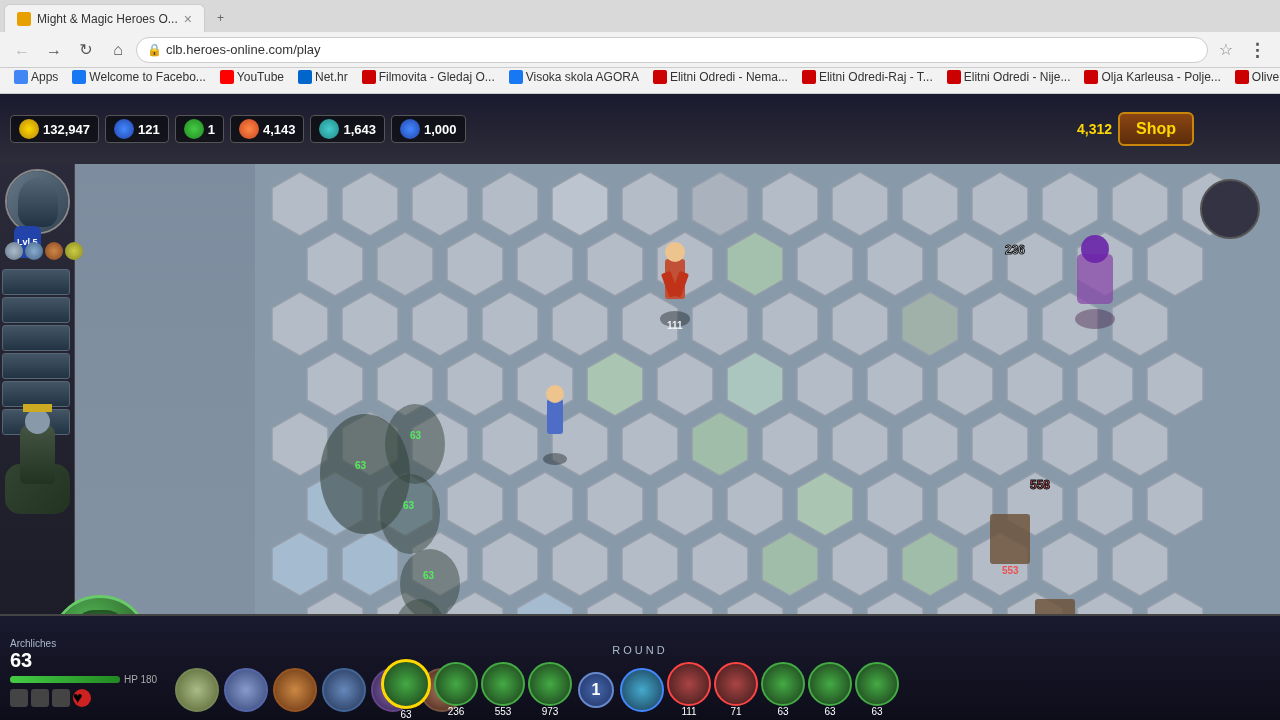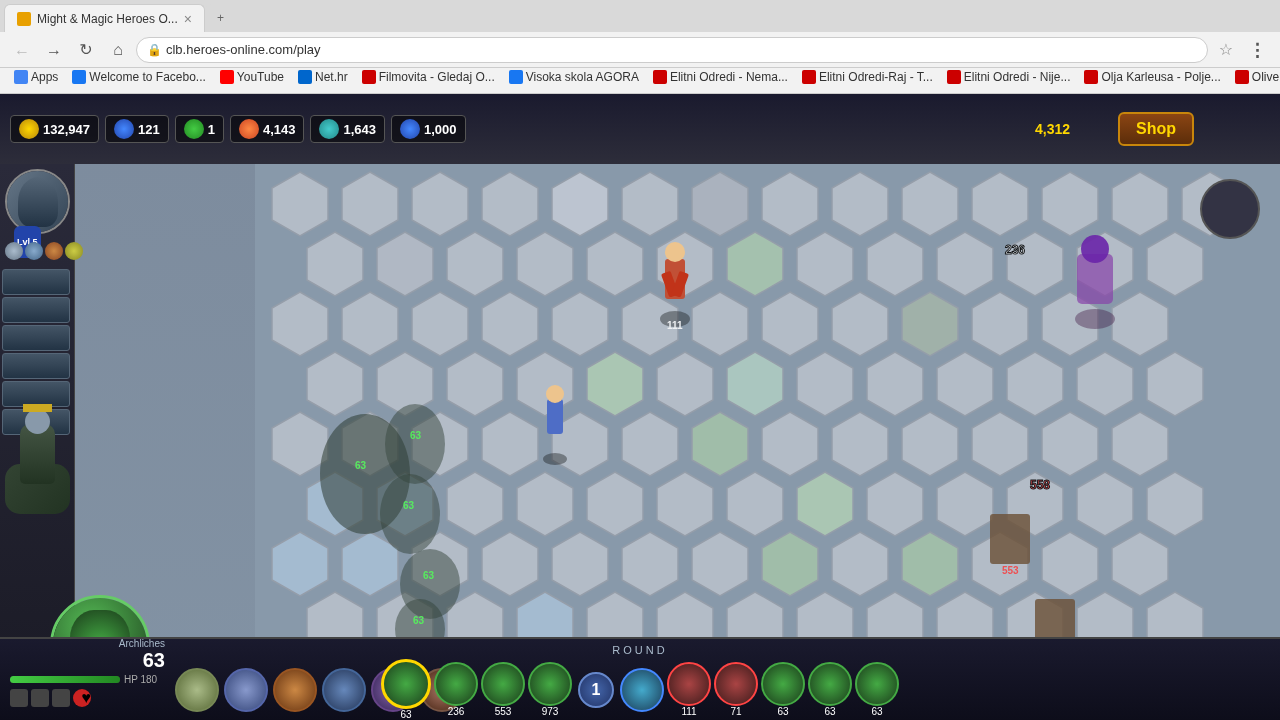--- a/index.html
+++ b/index.html
@@ -45,29 +45,29 @@
     
     .game-topbar { position: absolute; top: 0; left: 0; right: 0; height: 70px; background: linear-gradient(180deg, #1a1a2e 0%, #2d2d3a 100%); display: flex; align-items: center; padding: 0 10px; gap: 6px; z-index: 10; }
     .resource-group { display: flex; align-items: center; gap: 4px; background: rgba(0,0,0,0.5); border: 1px solid #555; border-radius: 4px; padding: 3px 8px; }
     .resource-icon { width: 20px; height: 20px; border-radius: 50%; flex-shrink: 0; }
     .resource-gold { background: radial-gradient(circle, #ffd700, #b8860b); }
     .resource-blue { background: radial-gradient(circle, #4488ff, #2244aa); }
     .resource-green { background: radial-gradient(circle, #44cc44, #228822); }
     .resource-orange { background: radial-gradient(circle, #ff8844, #cc4422); }
     .resource-teal { background: radial-gradient(circle, #44cccc, #228888); }
     .resource-val { font-size: 13px; color: #ffffff; font-weight: bold; }
-    .shop-btn { background: linear-gradient(180deg, #8B4513, #5c2d0a); border: 2px solid #c8860b; border-radius: 6px; color: #ffd700; font-weight: bold; font-size: 16px; padding: 6px 16px; cursor: pointer; margin-left: 42px; }
+    .shop-btn { background: linear-gradient(180deg, #8B4513, #5c2d0a); border: 2px solid #c8860b; border-radius: 6px; color: #ffd700; font-weight: bold; font-size: 16px; padding: 6px 16px; cursor: pointer; }
     .gold-display { display: flex; align-items: center; gap: 4px; color: #ffd700; font-size: 14px; font-weight: bold; }
     .mini-map { position: absolute; top: 80px; right: 10px; width: 80px; height: 80px; background: #334; border: 2px solid #555; border-radius: 50%; }
 
     
     .left-sidebar { position: absolute; left: 0; top: 70px; width: 75px; height: 556px; background: linear-gradient(180deg, #2a2a3a, #1a1a25); border-right: 1px solid #444; z-index: 5; }
 
     
-    .bottom-bar { position: absolute; bottom: 0; left: 0; right: 0; height: 83px; background: linear-gradient(180deg, #1a1a2e, #0d0d1a); border-top: 2px solid #444; z-index: 10; text-align: right; }
+    .bottom-bar { position: absolute; bottom: 0; left: 0; right: 0; height: 106px; background: linear-gradient(180deg, #1a1a2e, #0d0d1a); border-top: 2px solid #444; z-index: 10; }
 
     
     .hex-grid-svg { position: absolute; top: 70px; left: 255px; width: 970px; height: 560px; opacity: 0.85; }
 
     
     .fog-overlay { position: absolute; top: 70px; left: 0; width: 255px; height: 560px; background: linear-gradient(180deg, rgba(100,110,130,0.3), rgba(80,90,110,0.1)); pointer-events: none; }
   </style>
 </head>
 <body>
 

